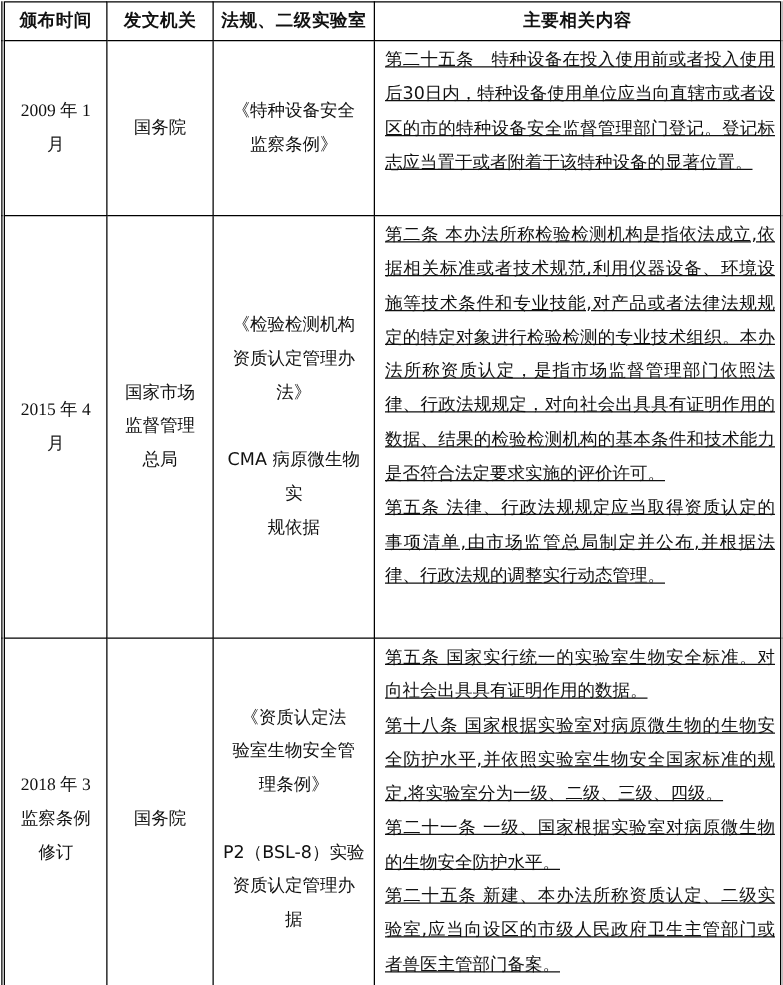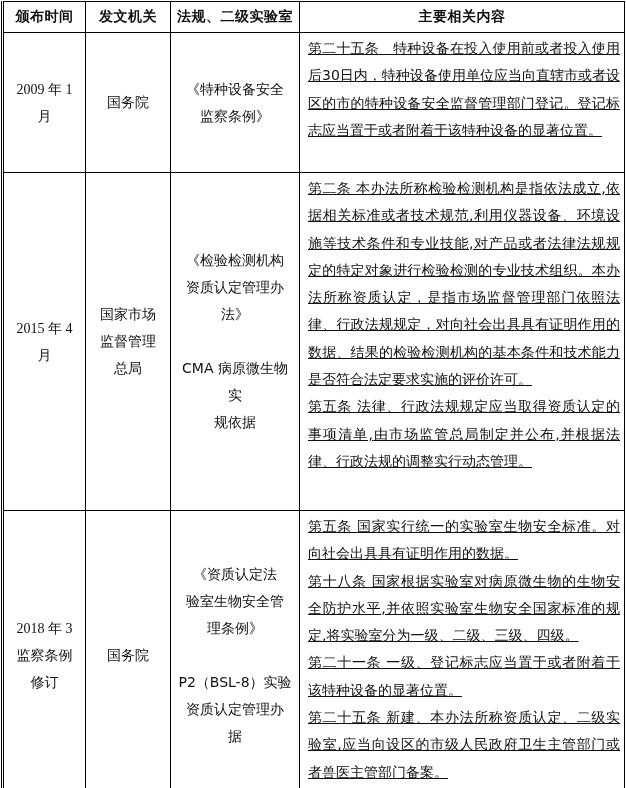--- a/index.html
+++ b/index.html
@@ -91,19 +91,19 @@
           <div>验室生物安全管</div>
           <div>理条例》</div>
           <div class="gap"></div>
           <div>P2（BSL-8）实验</div>
           <div>资质认定管理办</div>
           <div>据</div>
         </td>
         <td class="content">
           <p class="p">第五条 国家实行统一的实验室生物安全标准。对向社会出具具有证明作用的数据。</p>
           <p class="p">第十八条 国家根据实验室对病原微生物的生物安全防护水平,并依照实验室生物安全国家标准的规定,将实验室分为一级、二级、三级、四级。</p>
-          <p class="p">第二十一条 一级、登记标志应当置于或者附着于该特种设备的显著位置。</p>
+          <p class="p">第二十一条 一级、国家根据实验室对病原微生物的生物安全防护水平。</p>
           <p class="p">第二十五条 新建、本办法所称资质认定、二级实验室,应当向设区的市级人民政府卫生主管部门或者兽医主管部门备案。</p>
         </td>
       </tr>
     </tbody>
   </table>
 </div>
 
 </body></html>

